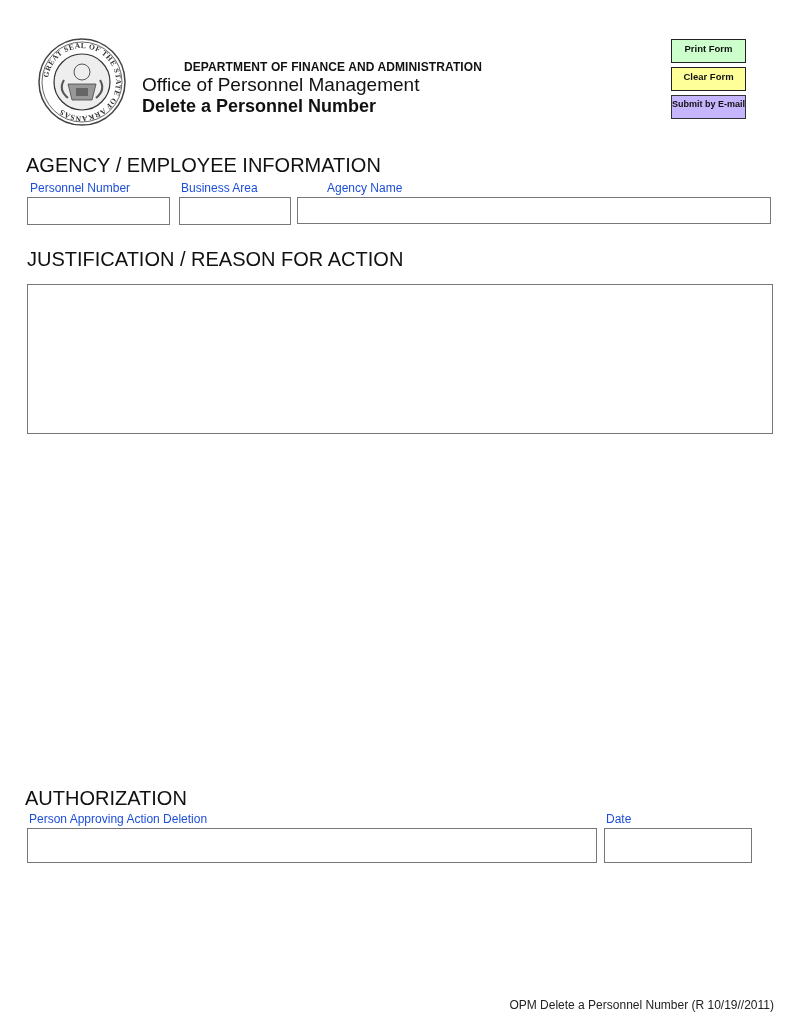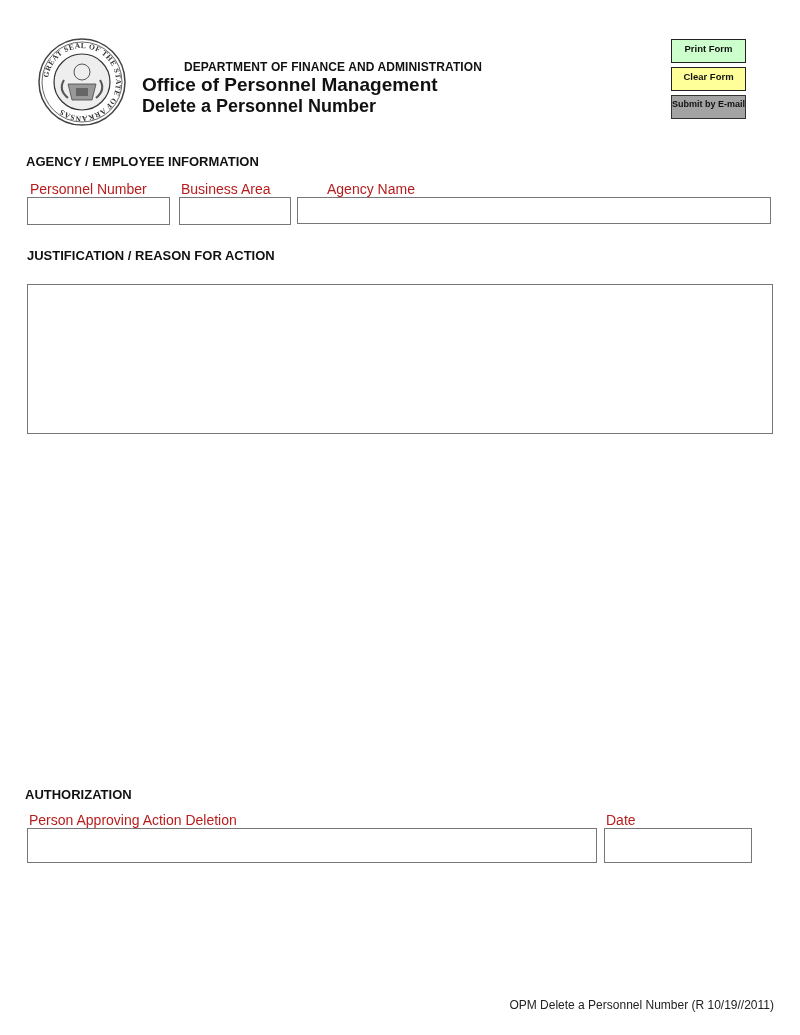--- a/index.html
+++ b/index.html
@@ -1,27 +1,27 @@
 <!DOCTYPE html>
 <html><head>
 <meta charset="utf-8">
 <style>
   html, body { margin: 0; padding: 0; background: #ffffff; }
   body { width: 800px; height: 1035px; position: relative; font-family: "Liberation Sans", sans-serif; color: #111; overflow: hidden; }
   .abs { position: absolute; }
   .seal { left: 38px; top: 38px; width: 88px; height: 88px; }
   .dept { left: 142px; top: 60px; font-size: 12px; font-weight: bold; letter-spacing: 0.1px; padding-left: 42px; }
-  .office { left: 142px; top: 74px; font-size: 19px; font-weight: bold; }
+  .office { left: 142px; top: 74px; font-size: 19px; font-weight: normal; }
   .title { left: 142px; top: 96px; font-size: 18px; font-weight: bold; }
   .btn { position: absolute; left: 671px; width: 75px; height: 24px; border: 1.5px solid #222; font-size: 9.5px; font-weight: bold; text-align: center; line-height: 17px; box-sizing: border-box; cursor: pointer; white-space: nowrap; overflow: hidden; }
   .btn-print { top: 39px; background: #ccffcc; }
   .btn-clear { top: 67px; background: #ffff99; }
-  .btn-submit { top: 95px; background: #a3a3a3; border-color: #333; font-size: 9px; }
-  .section { font-size: 13px; font-weight: bold; }
-  .label { font-size: 14px; color: #b91c1c; }
+  .btn-submit { top: 95px; background: #c4b5fd; border-color: #333; font-size: 9px; }
+  .section { font-size: 20px; font-weight: normal; }
+  .label { font-size: 12px; color: #1d4ed8; }
   .field { position: absolute; border: 1.2px solid #777; background: #fff; box-sizing: border-box; }
   .footer { right: 26px; top: 998px; font-size: 12px; color: #222; }
 </style>
 </head>
 <body>
 
 <div class="abs seal">
   <svg width="88" height="88" viewBox="0 0 88 88">
     <circle cx="44" cy="44" r="43" fill="#fff" stroke="#444" stroke-width="1.5"></circle>
     <circle cx="44" cy="44" r="40" fill="none" stroke="#444" stroke-width="0.8"></circle>

